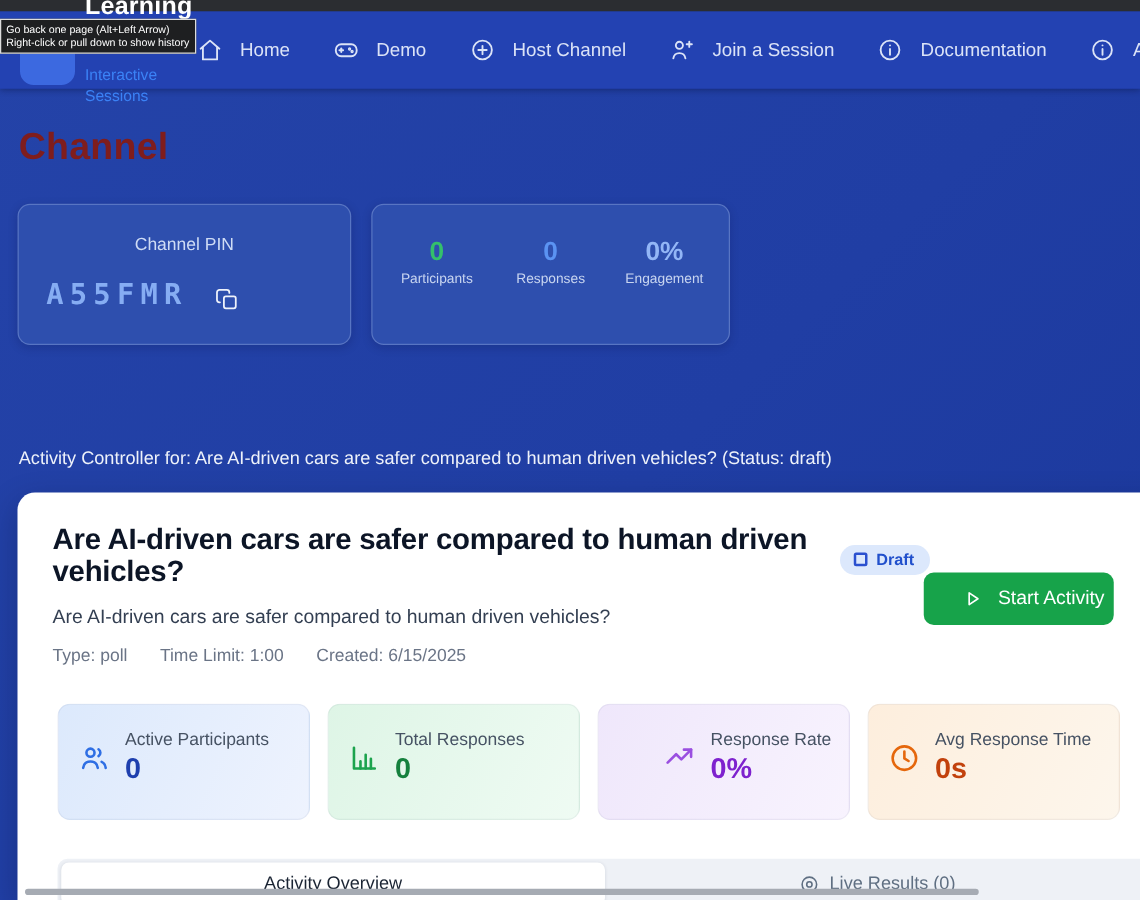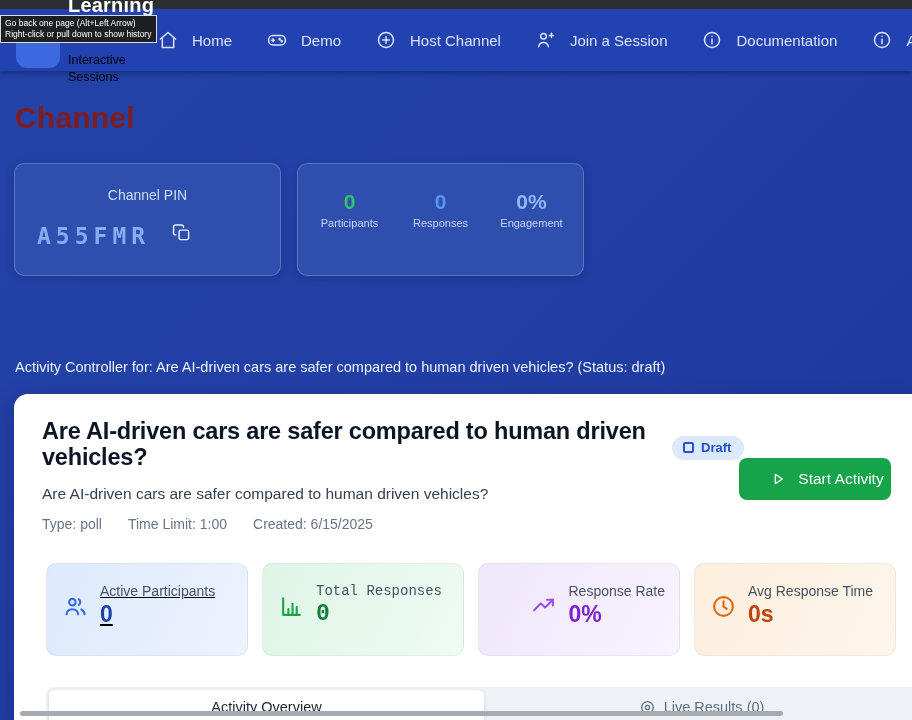--- a/index.html
+++ b/index.html
@@ -26,36 +26,36 @@
     color:#fff; font-size:20px; font-weight:700; letter-spacing:.2px;
   }
   .brand-logo {
     position:absolute; top:27px; left:16px; width:44px; height:41px;
     background:#3c69e0; border-radius:11px; z-index:4;
   }
   .brand-logo .dot { position:absolute; top:6px; width:10px; height:9px; background:#fff; border-radius:3px; }
   .brand-logo .dot.l { left:8px; } .brand-logo .dot.r { right:8px; }
   .brand-sub {
     position:absolute; top:52px; left:68px; z-index:4;
-    color:#000000; font-size:12.5px; line-height:17px;
+    color:#3b82f6; font-size:12.5px; line-height:17px;
   }
   .nav-menu { position:absolute; top:0; left:158px; height:62px; display:flex; align-items:center; gap:35px; }
   .nav-item { display:flex; align-items:center; gap:14px; color:#dbe3f7; font-size:15px; cursor:pointer; white-space:nowrap; }
   .nav-item svg { width:20px; height:20px; stroke:#dbe3f7; fill:none; stroke-width:1.8; stroke-linecap:round; stroke-linejoin:round; }
   
   .page-title { position:absolute; top:101px; left:15px; color:#7f1d1d; font-size:30px; font-weight:700; letter-spacing:.2px; }
   
   .blue-card {
     position:absolute; top:163px; height:113px; border-radius:10px;
     background:#2e4fae; border:1px solid rgba(140,164,222,.45);
     box-shadow:0 2px 8px rgba(0,10,50,.18);
   }
   .pin-card { left:14px; width:267px; }
   .pin-label { margin-top:23px; text-align:center; color:#cfdcf5; font-size:14px; }
-  .pin-row { display:flex; align-items:flex-start; gap:22px; margin:20px 0 0 22px; }
+  .pin-row { display:flex; align-items:flex-end; gap:22px; margin:20px 0 0 22px; }
   .pin-value { color:#86adf3; font-size:23px; font-weight:700; letter-spacing:5px; font-family:"DejaVu Sans Mono", monospace; }
   .copy-pin-btn { background:none; border:none; cursor:pointer; padding:0; display:flex; }
   .copy-pin-btn svg { width:19px; height:19px; stroke:#eef2fb; fill:none; stroke-width:1.8; stroke-linecap:round; stroke-linejoin:round; }
   .pin-buttons { display:flex; gap:10px; margin:23px 0 0 22px; }
   .ghost-btn {
     height:38px; display:flex; align-items:center; justify-content:center; gap:10px;
     background:rgba(255,255,255,0.02); border:1px solid rgba(176,195,238,.55); border-radius:8px;
     color:#f2f5fc; font-size:14.5px; padding:0 16px; cursor:pointer; font-family:inherit;
   }
   .ghost-btn svg { width:16px; height:16px; stroke:#f2f5fc; fill:none; stroke-width:1.9; stroke-linecap:round; stroke-linejoin:round; }
@@ -91,23 +91,23 @@
   .activity-meta { position:absolute; top:122px; left:28px; display:flex; gap:26px; color:#6a7486; font-size:14px; }
   
   .stat-grid { position:absolute; top:169px; left:32px; display:flex; gap:14px; }
   .stat-card {
     width:202px; height:93px; border-radius:10px; padding:16px 14px 0 16px;
     display:flex; gap:12px; border:1px solid rgba(10,30,80,.05);
   }
   .stat-card svg { width:25px; height:25px; fill:none; stroke-width:2; stroke-linecap:round; stroke-linejoin:round; margin-top:14px; flex:none; }
   .stat-card .txt .lbl { font-size:14px; color:#465263; margin-top:3px; }
   .stat-card .txt .val { font-size:23px; font-weight:700; margin-top:2px; }
-  .stat-blue   { background:linear-gradient(115deg,#dce9fc,#eef3fe);text-decoration:underline; }
+  .stat-blue   { background:linear-gradient(115deg,#dce9fc,#eef3fe); }
   .stat-blue   svg { stroke:#2f6fe4; } .stat-blue .val { color:#1e3fae; }
-  .stat-green  { background:linear-gradient(115deg,#def5e6,#effbf3);font-family:Liberation Mono, monospace; }
+  .stat-green  { background:linear-gradient(115deg,#def5e6,#effbf3); }
   .stat-green  svg { stroke:#1ca34d; } .stat-green .val { color:#15803d; }
   .stat-purple { background:linear-gradient(115deg,#efe7fb,#f8f3fe);justify-content:flex-end; }
   .stat-purple svg { stroke:#9a4fe0; } .stat-purple .val { color:#7e22ce; }
   .stat-orange { background:linear-gradient(115deg,#fdeedd,#fdf6ec); }
   .stat-orange svg { stroke:#e5670c; } .stat-orange .val { color:#c2410c; }
   
   .tabs {
     position:absolute; top:293px; left:32px; width:876px; height:40px;
     background:#eef1f6; border-radius:8px; display:flex; padding:3px;
   }

